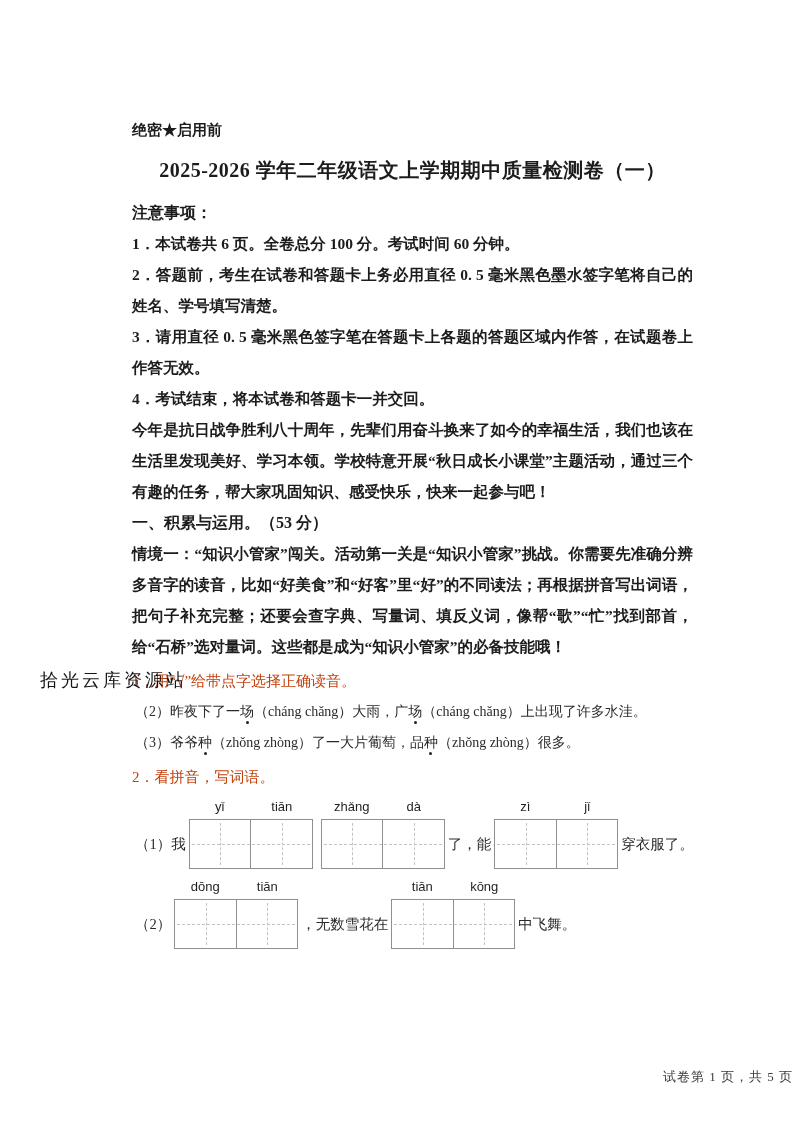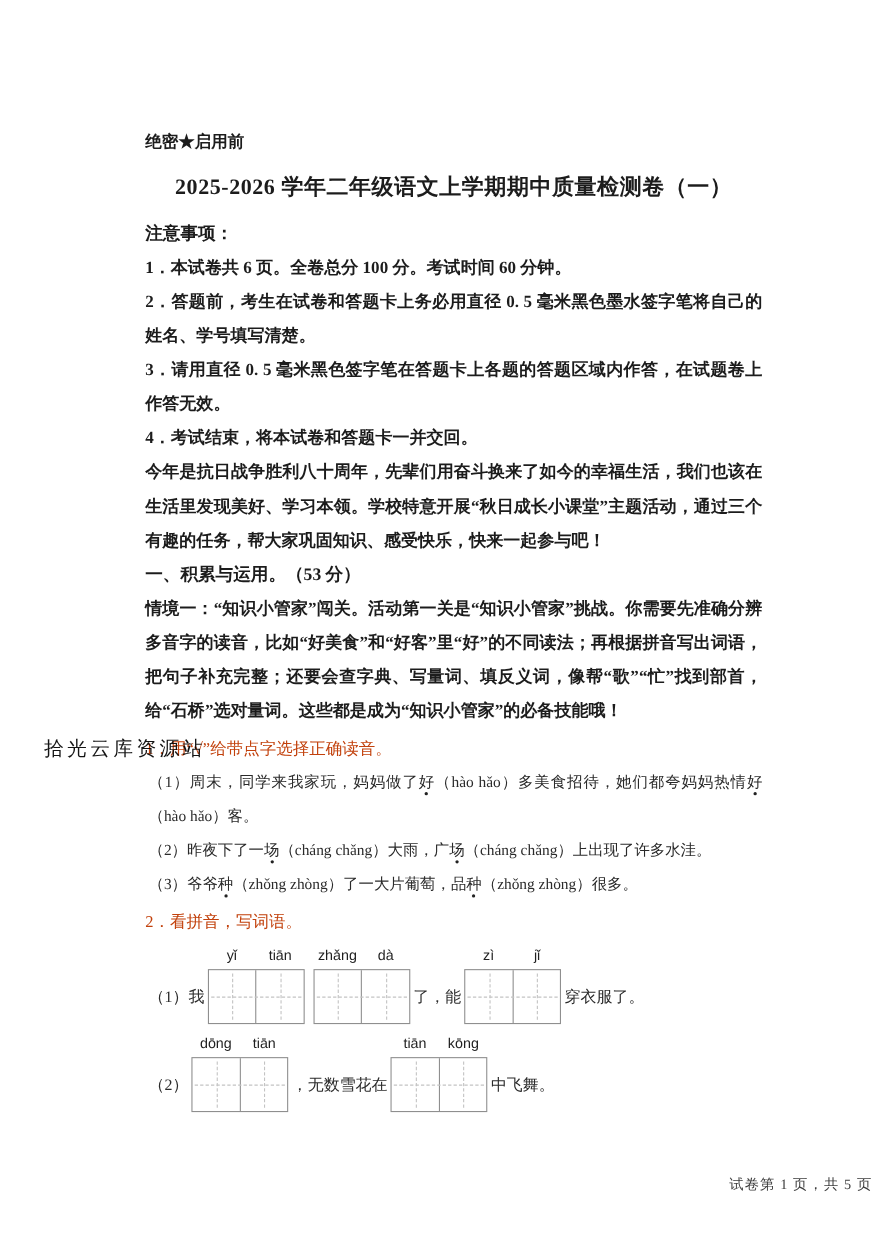--- a/index.html
+++ b/index.html
@@ -16,21 +16,21 @@
   .notice-heading{font-weight:bold;font-size:16px;line-height:31px;}
   .section-heading{font-size:16px;}
   .q-label{font-size:15px;line-height:30px;margin-top:4px;color:#c2410c;}
   .q1-items p.item{margin:0;font-size:14px;line-height:31px;text-align:justify;color:#2a2a2a;padding-left:3px;}
   .dot-under{position:relative;display:inline-block;line-height:normal;}
   .dot-under::after{content:"";position:absolute;left:50%;margin-left:-1.5px;bottom:-3px;width:3px;height:3px;background:#222;border-radius:50%;}
   
   .q2-row{display:flex;align-items:center;margin-top:30px;height:50px;font-size:14.5px;color:#2a2a2a;}
   .q2-row:first-child{margin-top:27px;}
   .seg-text{padding:0 3px;white-space:nowrap;}
-  .boxgroup{display:inline-block;position:relative;width:88px;height:50px;flex:0 0 auto;}
+  .boxgroup{display:inline-block;position:relative;width:124px;height:50px;flex:0 0 auto;}
   .boxgroup + .boxgroup{margin-left:8px;}
   .pinyin{position:absolute;top:-20px;left:0;width:100%;display:flex;
     font-family:"Liberation Sans","DejaVu Sans",sans-serif;font-size:13px;color:#1f1f1f;}
   .pinyin i{flex:1;text-align:center;font-style:normal;}
   .gridbox{position:absolute;left:0;top:0;right:0;bottom:0;border:1px solid #8f8f8f;display:flex;background:#fff;}
   .gridbox::after{content:"";position:absolute;top:50%;left:2px;right:2px;border-top:1px dashed #c3c3c3;}
   .cell{flex:1;position:relative;border-right:1px solid #8f8f8f;}
   .cell:last-child{border-right:none;}
   .cell::before{content:"";position:absolute;left:50%;top:3px;bottom:3px;border-left:1px dashed #c3c3c3;}
   .footer{position:absolute;left:0;right:0;bottom:36px;text-align:right;font-size:13px;color:#3c3c3c;letter-spacing:1px;}
@@ -57,21 +57,20 @@
     <p class="bold-line">3．请用直径 0. 5 毫米黑色签字笔在答题卡上各题的答题区域内作答，在试题卷上作答无效。</p>
     <p class="bold-line">4．考试结束，将本试卷和答题卡一并交回。</p>
 
     <p class="bold-line">今年是抗日战争胜利八十周年，先辈们用奋斗换来了如今的幸福生活，我们也该在生活里发现美好、学习本领。学校特意开展“秋日成长小课堂”主题活动，通过三个有趣的任务，帮大家巩固知识、感受快乐，快来一起参与吧！</p>
 
     <div class="bold-line section-heading">一、积累与运用。（53 分）</div>
     <p class="bold-line">情境一：“知识小管家”闯关。活动第一关是“知识小管家”挑战。你需要先准确分辨多音字的读音，比如“好美食”和“好客”里“好”的不同读法；再根据拼音写出词语，把句子补充完整；还要会查字典、写量词、填反义词，像帮“歌”“忙”找到部首，给“石桥”选对量词。这些都是成为“知识小管家”的必备技能哦！</p>
 
     <div class="q-label">1．用“√”给带点字选择正确读音。</div>
     <div class="q1-items">
-      <p class="item"><span>（1）周末，同学来我家玩，妈妈做了</span><span class="dot-under">好</span><span>（hào hǎo）多美食招待，她们都夸妈妈热情</span><span class="dot-under">好</span><span>（hào hǎo）客。</span></p>
       <p class="item"><span>（2）昨夜下了一</span><span class="dot-under">场</span><span>（cháng chǎng）大雨，广</span><span class="dot-under">场</span><span>（cháng chǎng）上出现了许多水洼。</span></p>
       <p class="item"><span>（3）爷爷</span><span class="dot-under">种</span><span>（zhǒng zhòng）了一大片葡萄，品</span><span class="dot-under">种</span><span>（zhǒng zhòng）很多。</span></p>
     </div>
 
     <div class="q-label">2．看拼音，写词语。</div>
     <div class="q2-rows">
         <div class="q2-row">
           <span class="seg-text">（1）我</span>
           <span class="boxgroup">
             <span class="pinyin">

